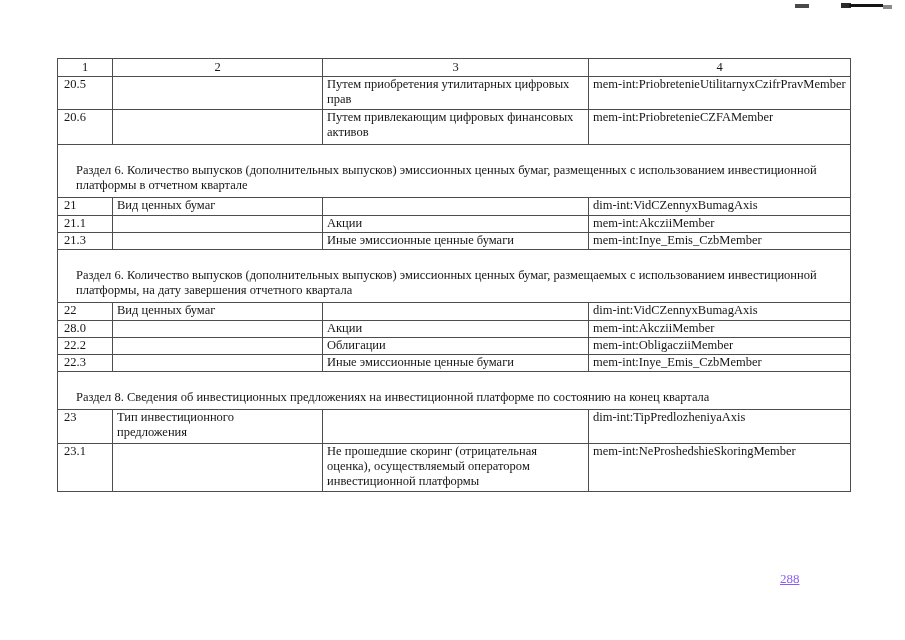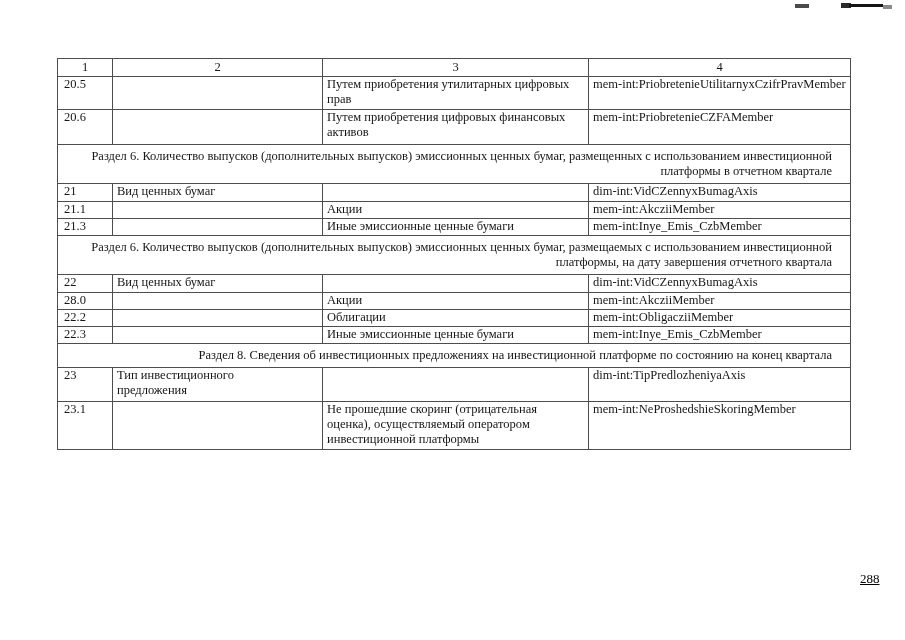--- a/index.html
+++ b/index.html
@@ -31,38 +31,38 @@
     overflow: hidden;
   }
   .doc-table tr.head-row td {
     text-align: center;
     padding: 0;
     height: 17px;
     vertical-align: middle;
   }
   .doc-table td.num { padding-left: 6px; }
   .doc-table tr.section-row td {
-    text-align: right;
-    padding: 4px 18px 3px 18px;
+    text-align: left;
+    padding: 18px 18px 3px 18px;
   }
   .narrow-wrap { display: inline-block; max-width: 130px; }
   .h33 { height: 33px; }
   .h35 { height: 35px; }
   .h36 { height: 36px; }
   .h18 { height: 18px; margin-top: 48px; }
   .h17 { height: 17px; }
   .h34 { height: 34px; }
   .h48 { height: 48px; }
   .h42 { height: 42px; }
   .page-number {
     position: absolute;
-    left: 860px;
+    left: 780px;
     top: 571px;
     font-size: 13px;
-    color: #000000;
+    color: #8b5cf6;
     text-decoration: underline;
   }
   .artifact { position: absolute; }
   .a1 { left: 795px; top: 4px;  width: 14px; height: 4px;   background: #4a4a4a; }
   .a2 { left: 841px; top: 3px;  width: 10px; height: 5px;   background: #2a2a2a; }
   .a3 { left: 849px; top: 4px;  width: 34px; height: 2.5px; background: #141414; }
   .a4 { left: 883px; top: 5px;  width: 9px;  height: 4px;   background: #8a8a8a; }
 </style>
 </head>
 <body>
@@ -91,21 +91,21 @@
 
       <tr class="h33">
         <td class="num">20.5</td>
         <td></td>
         <td>Путем приобретения утилитарных цифровых прав</td>
         <td>mem-int:PriobretenieUtilitarnyxCzifrPravMember</td>
       </tr>
       <tr class="h35">
         <td class="num">20.6</td>
         <td></td>
-        <td>Путем приобретения цифровых финансовых активов</td>
+        <td>Путем привлекающим цифровых финансовых активов</td>
         <td>mem-int:PriobretenieCZFAMember</td>
       </tr>
 
       <tr class="section-row h36">
         <td colspan="4">Раздел 6. Количество выпусков (дополнительных выпусков) эмиссионных ценных бумаг, размещенных с использованием инвестиционной платформы в отчетном квартале</td>
       </tr>
 
       <tr class="h18">
         <td class="num">21</td>
         <td>Вид ценных бумаг</td>

